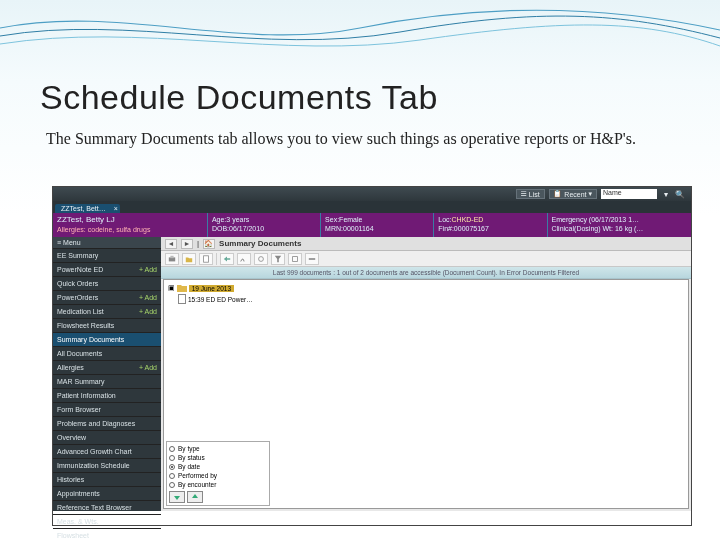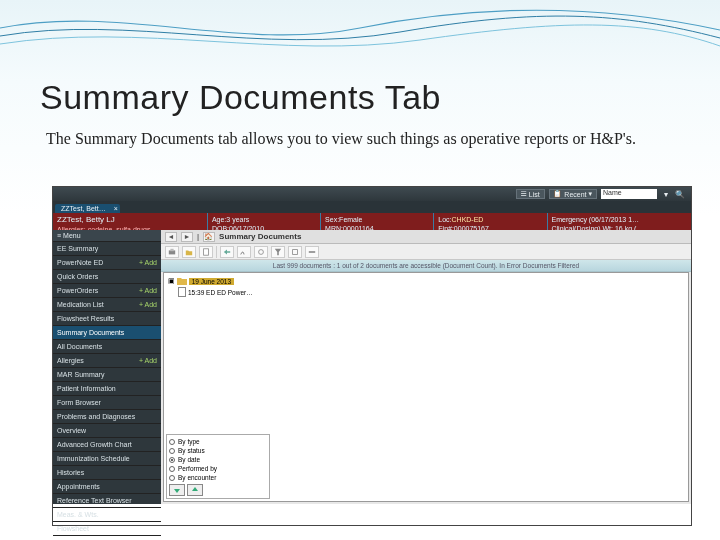--- a/index.html
+++ b/index.html
@@ -13,21 +13,21 @@
 
   .app-topbar { height: 14px; background: linear-gradient(#3f4a50,#2e373c); display: flex; justify-content: flex-end; align-items: center; gap: 4px; padding: 0 6px; color: #e8edf0; }
   .tb-btn { background: #4a565d; border: 1px solid #66727a; padding: 0 4px; height: 10px; display: flex; align-items: center; font-size: 7px; color: #e8edf0; }
   .tb-input { width: 56px; height: 10px; background: #fff; font-size: 7px; padding: 0 2px; color: #333; }
   .tb-icon { width: 10px; height: 10px; display: flex; align-items: center; justify-content: center; color: #e8edf0; }
 
   .tabsrow { height: 12px; background: #2a3338; display: flex; align-items: flex-end; color: #cfe3ee; font-size: 7px; }
   .ptab { background: #1a4f70; padding: 1px 6px; margin-left: 2px; border-top-left-radius: 2px; border-top-right-radius: 2px; color: #e8f0f6; position: relative; }
   .ptab .xicon { position: absolute; right: 2px; top: 1px; }
 
-  .infobar { display: flex; height: 17px; background: #7f1d1d; color: #dff1f9; font-size: 7px; }
+  .infobar { display: flex; height: 24px; background: #701a75; color: #dff1f9; font-size: 7px; }
   .infocell { flex: 1; padding: 2px 4px; border-right: 1px solid #3a7ca3; line-height: 1.3; }
   .infocell:last-child { border-right: none; }
   .infocell .red { color: #ffb3b3; }
   .info-hl { color: #ffe9a8; }
 
   .body { display: flex; height: calc(100% - 64px); }
 
   .sidebar { width: 108px; background: #2e373c; color: #cfd8dc; display: flex; flex-direction: column; }
   .menu-hdr { background: #3a454c; padding: 2px 4px; font-size: 7px; color: #dfe7eb; border-bottom: 1px solid #222; }
   .sb-item { padding: 3px 4px; font-size: 7px; border-bottom: 1px solid #222; display: flex; justify-content: space-between; align-items: center; cursor: pointer; color: #d7e0e4; }
@@ -64,21 +64,21 @@
 </head>
 <body>
 
 <div class="slide">
   <svg class="wave" viewBox="0 0 720 60">
     <path d="M0 28 C 120 4, 240 52, 360 28 S 600 4, 720 30" stroke="#4d9ec4" stroke-width="1.2" fill="none"></path>
     <path d="M0 36 C 130 14, 260 56, 400 32 S 620 12, 720 38" stroke="#2f7ea5" stroke-width="1" fill="none"></path>
     <path d="M0 44 C 140 22, 280 60, 420 40 S 640 18, 720 46" stroke="#7dc3dd" stroke-width="1" fill="none"></path>
   </svg>
 
-  <div class="title">Summary Documents Tab</div>
+  <div class="title">Schedule Documents Tab</div>
   <div class="subtitle">The Summary Documents tab allows you to view such things as operative reports or H&amp;P's.</div>
 
   <div class="app">
     <div class="app-topbar">
       <div class="tb-btn">
         <span>☰</span>&nbsp;<span>List</span>
       </div>
       <div class="tb-btn">
         <span>📋</span>&nbsp;<span>Recent</span>&nbsp;<span>▾</span>
       </div>

